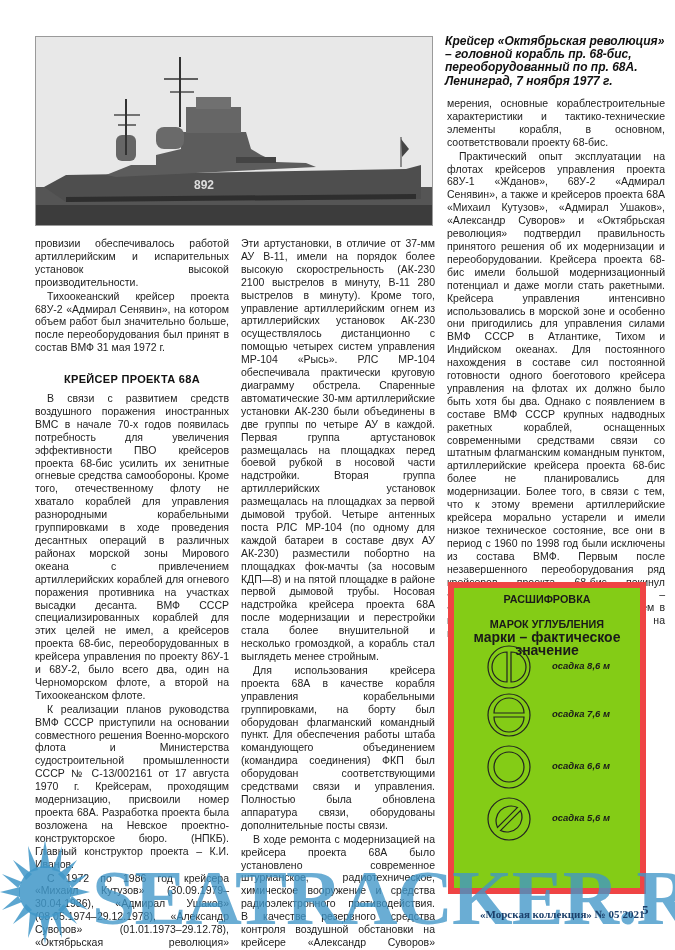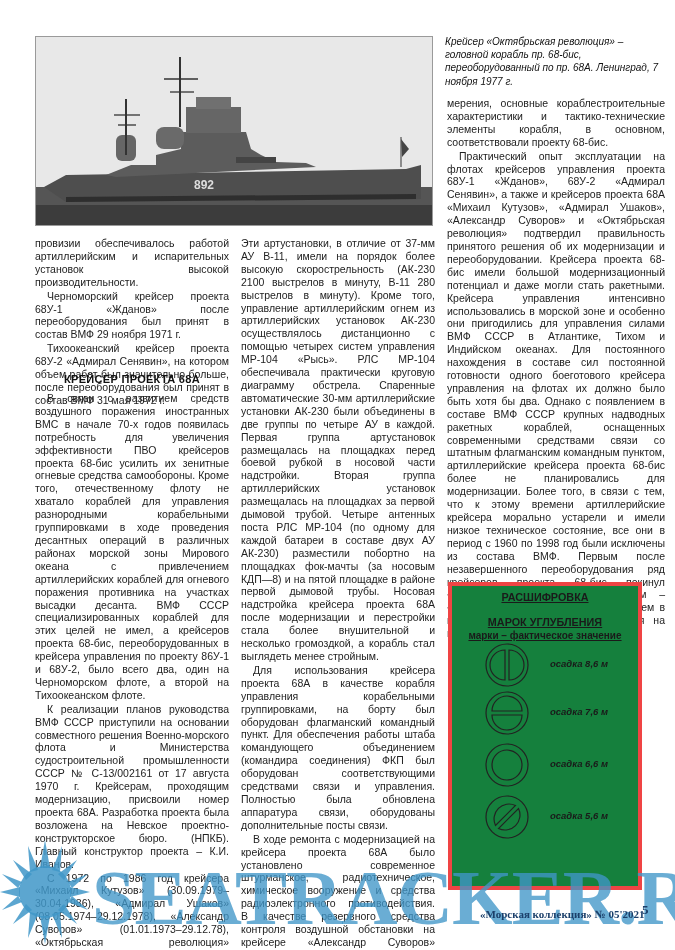--- a/index.html
+++ b/index.html
@@ -9,45 +9,45 @@
       font-family: "Liberation Sans", sans-serif;
     }
     .photo {
       position: absolute; left: 35px; top: 36px; width: 396px; height: 188px;
       border: 1px solid #9a9a9a; overflow: hidden;
       background: linear-gradient(#e6e6e6 0%, #f0f0f0 60%, #cfcfcf 75%, #5e5e5e 82%, #3a3a3a 100%);
     }
     .photo svg { width: 100%; height: 100%; display: block; }
     .caption {
       position: absolute; left: 445px; top: 35px; width: 220px;
-      font-weight: normal; font-style: italic; font-size: 10px; line-height: 13.2px;
+      font-weight: bold; font-style: italic; font-size: 12px; line-height: 13.2px;
       color: #111;
     }
     .col {
       position: absolute; font-size: 10.5px; line-height: 12.9px; text-align: justify;
       color: #222;
     }
     .col p { margin: 1px; text-indent: 12px; }
     .col p.noind { text-indent: 0; }
     #col1a { left: 34px; top: 236px; width: 196px; }
     #col1b { left: 34px; top: 391px; width: 196px; }
     #col2 { left: 240px; top: 236px; width: 196px; }
     #col3 { left: 446px; top: 96px; width: 220px; }
     .heading {
       position: absolute; left: 34px; top: 373px; width: 196px; text-align: center;
       font-weight: bold; font-size: 11px; letter-spacing: 0.3px; color: #111;
     }
     .legend-box {
       position: absolute; left: 448px; top: 582px; width: 186px; height: 300px;
-      border: 4px solid #ef4444; background: #15803d; text-decoration: underline;
+      border: 6px solid #ef4444; background: #84cc16;
     }
     .legend-title {
       text-align: center; font-weight: bold; font-size: 10.8px; line-height: 13px; margin-top: 5px;
     }
-    .legend-sub { text-align: center; font-weight: bold; font-size: 10px; line-height: 13px; }
+    .legend-sub { text-align: center; font-weight: bold; font-size: 14px; line-height: 13px; }
     .mark-row { position: absolute; left: 0; width: 186px; height: 46px; }
     .mark-row svg { position: absolute; left: 32px; top: 0; }
     .mark-label {
       position: absolute; left: 98px; top: 16px; font-weight: bold; font-style: italic; font-size: 9.5px;
     }
     .footer {
       position: absolute; left: 480px; top: 908px; font-family: "Liberation Serif", serif;
       font-weight: bold; font-size: 11px; color: #1b3f6a;
     }
     .pageno {
@@ -92,21 +92,20 @@
     <line x1="365" y1="100" x2="365" y2="130" stroke="#333" stroke-width="1"></line>
     <polygon points="365,102 373,112 366,120" fill="#444"></polygon>
     <text x="158" y="152" font-size="12" font-family="Liberation Sans, sans-serif" font-weight="bold" fill="#ddd">892</text>
   </svg>
 </div>
 
 <div class="caption">Крейсер «Октябрьская революция» – головной корабль пр. 68-бис, переоборудованный по пр. 68А. Ленинград, 7 ноября 1977 г.</div>
 
 <div class="col" id="col1a">
   <p class="noind">провизии обеспечивалось работой артиллерийским и испарительных установок высокой производительности.</p>
-  <p>Черноморский крейсер проекта 68У-1 «Жданов» после переоборудования был принят в состав ВМФ 29 ноября 1971 г.</p>
   <p>Тихоокеанский крейсер проекта 68У-2 «Адмирал Сенявин», на котором объем работ был значительно больше, после переоборудования был принят в состав ВМФ 31 мая 1972 г.</p>
 </div>
 
 <div class="heading">КРЕЙСЕР ПРОЕКТА 68А</div>
 
 <div class="col" id="col1b">
   <p>В связи с развитием средств воздушного поражения иностранных ВМС в начале 70-х годов появилась потребность для увеличения эффективности ПВО крейсеров проекта 68-бис усилить их зенитные огневые средства самообороны. Кроме того, отечественному флоту не хватало кораблей для управления разнородными корабельными группировками в ходе проведения десантных операций в различных районах морской зоны Мирового океана с привлечением артиллерийских кораблей для огневого поражения противника на участках высадки десанта. ВМФ СССР специализированных кораблей для этих целей не имел, а крейсеров проекта 68-бис, переоборудованных в крейсера управления по проекту 86У-1 и 68У-2, было всего два, один на Черноморском флоте, а второй на Тихоокеанском флоте.</p>
   <p>К реализации планов руководства ВМФ СССР приступили на основании совместного решения Военно-морского флота и Министерства судостроительной промышленности СССР № С-13/002161 от 17 августа 1970 г. Крейсерам, проходящим модернизацию, присвоили номер проекта 68А. Разработка проекта была возложена на Невское проектно-конструкторское бюро. (НПКБ). Главный конструктор проекта – К.И. Иванов.</p>
   <p>С 1972 по 1986 год крейсера «Михаил Кутузов» (30.09.1979–30.04.1986), «Адмирал Ушаков» (08.05.1974–29.12.1978), «Александр Суворов» (01.01.1973–29.12.78), «Октябрьская революция» (08.12.1972–15.12.1976) прошли модернизацию по проекту 68А.</p>
 

